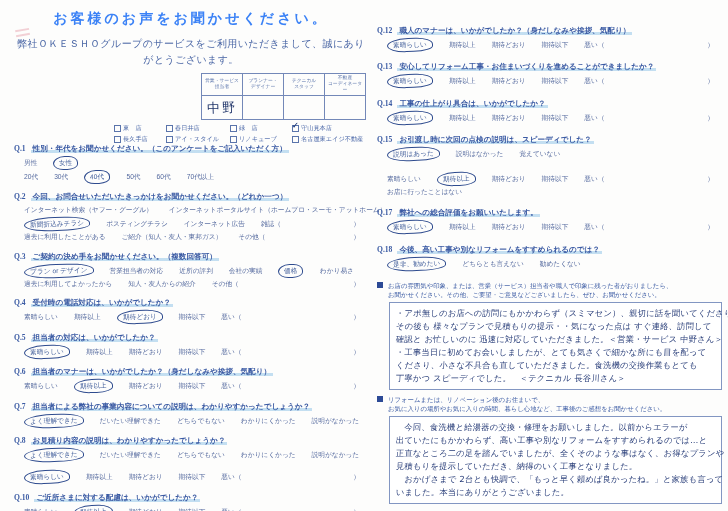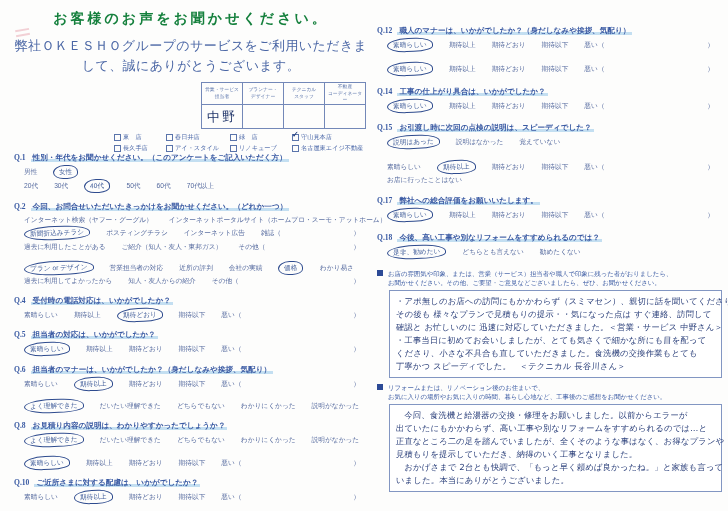--- a/index.html
+++ b/index.html
@@ -1,22 +1,22 @@
 <!DOCTYPE html>
 <html><head>
 <meta charset="utf-8">
 <style>
   html,body{margin:0;padding:0}
   body{width:728px;height:511px;position:relative;background:#fefefd;overflow:hidden;
        font-family:"Liberation Sans",sans-serif;}
   .page{position:absolute;inset:0;background:#fdfdfc;}
   .col-left{position:absolute;left:14px;top:6px;width:354px;}
   .col-right{position:absolute;left:377px;top:26px;width:345px;}
-  .title{text-align:center;font-size:14px;font-weight:bold;color:#15803d;letter-spacing:3px;margin:4px 0 8px;}
-  .intro{font-size:13px;color:#4a66a5;text-align:center;line-height:1.55;letter-spacing:.4px;}
+  .title{text-align:center;font-size:14px;font-weight:bold;color:#3b82f6;letter-spacing:3px;margin:4px 0 8px;}
+  .intro{font-size:10px;color:#4a66a5;text-align:center;line-height:1.55;letter-spacing:.4px;}
   .stamp{position:absolute;left:16px;top:26px;width:14px;height:18px;opacity:.45;transform:rotate(-10deg);}
   .stamp i{display:block;border-top:2px solid #e59aa6;margin:3px 0;}
   table.staff{border-collapse:collapse;margin:6px 2px 2px auto;}
   table.staff th,table.staff td{border:1px solid #7388b8;}
   table.staff th{font-size:4.8px;font-weight:normal;color:#5a74ab;padding:1px 2px;line-height:1.3;white-space:pre-line;width:36px;text-align:center;}
   table.staff td{height:21px;width:36px;text-align:center;}
   .hw-name{font-size:13px;color:#1e3368;letter-spacing:2px;transform:rotate(-2deg);display:inline-block;font-family:"DejaVu Sans",sans-serif;}
   .branches{margin:4px 0 0 100px;display:grid;grid-template-columns:52px 64px 62px auto;row-gap:2px;
             font-size:6.2px;color:#4a67a8;white-space:nowrap;}
   .branch{display:flex;align-items:center;gap:2px;}
@@ -142,20 +142,21 @@
             </div>
             <div class="row">
               <span class="opt">過去に利用したことがある</span>
               <span class="opt">ご紹介（知人・友人・東邦ガス）</span>
               <span class="opt">その他（</span>
               <span class="opt end">）</span>
             </div>
           </div>
         </div>
         <div class="qblock">
+          <div class="qtitle"><span class="qid">Q.3</span><span class="hl">ご契約の決め手をお聞かせください。（複数回答可）</span></div>
           <div class="opts">
             <div class="row">
               <span class="opt circ">プラン or デザイン</span>
               <span class="opt">営業担当者の対応</span>
               <span class="opt">近所の評判</span>
               <span class="opt">会社の実績</span>
               <span class="opt circ">価格</span>
               <span class="opt">わかり易さ</span>
             </div>
             <div class="row">
@@ -199,20 +200,21 @@
               <span class="opt">素晴らしい</span>
               <span class="opt circ">期待以上</span>
               <span class="opt">期待どおり</span>
               <span class="opt">期待以下</span>
               <span class="opt">悪い（</span>
               <span class="opt end">）</span>
             </div>
           </div>
         </div>
         <div class="qblock">
+          <div class="qtitle"><span class="qid">Q.7</span><span class="hl">担当者による弊社の事業内容についての説明は、わかりやすかったでしょうか？</span></div>
           <div class="opts">
             <div class="row">
               <span class="opt circ">よく理解できた</span>
               <span class="opt">だいたい理解できた</span>
               <span class="opt">どちらでもない</span>
               <span class="opt">わかりにくかった</span>
               <span class="opt">説明がなかった</span>
             </div>
           </div>
         </div>
@@ -265,20 +267,21 @@
               <span class="opt circ">素晴らしい</span>
               <span class="opt">期待以上</span>
               <span class="opt">期待どおり</span>
               <span class="opt">期待以下</span>
               <span class="opt">悪い（</span>
               <span class="opt end">）</span>
             </div>
           </div>
         </div>
         <div class="qblock">
+          <div class="qtitle"><span class="qid">Q.13</span><span class="hl">安心してリフォーム工事・お住まいづくりを進めることができましたか？</span></div>
           <div class="opts">
             <div class="row">
               <span class="opt circ">素晴らしい</span>
               <span class="opt">期待以上</span>
               <span class="opt">期待どおり</span>
               <span class="opt">期待以下</span>
               <span class="opt">悪い（</span>
               <span class="opt end">）</span>
             </div>
           </div>

